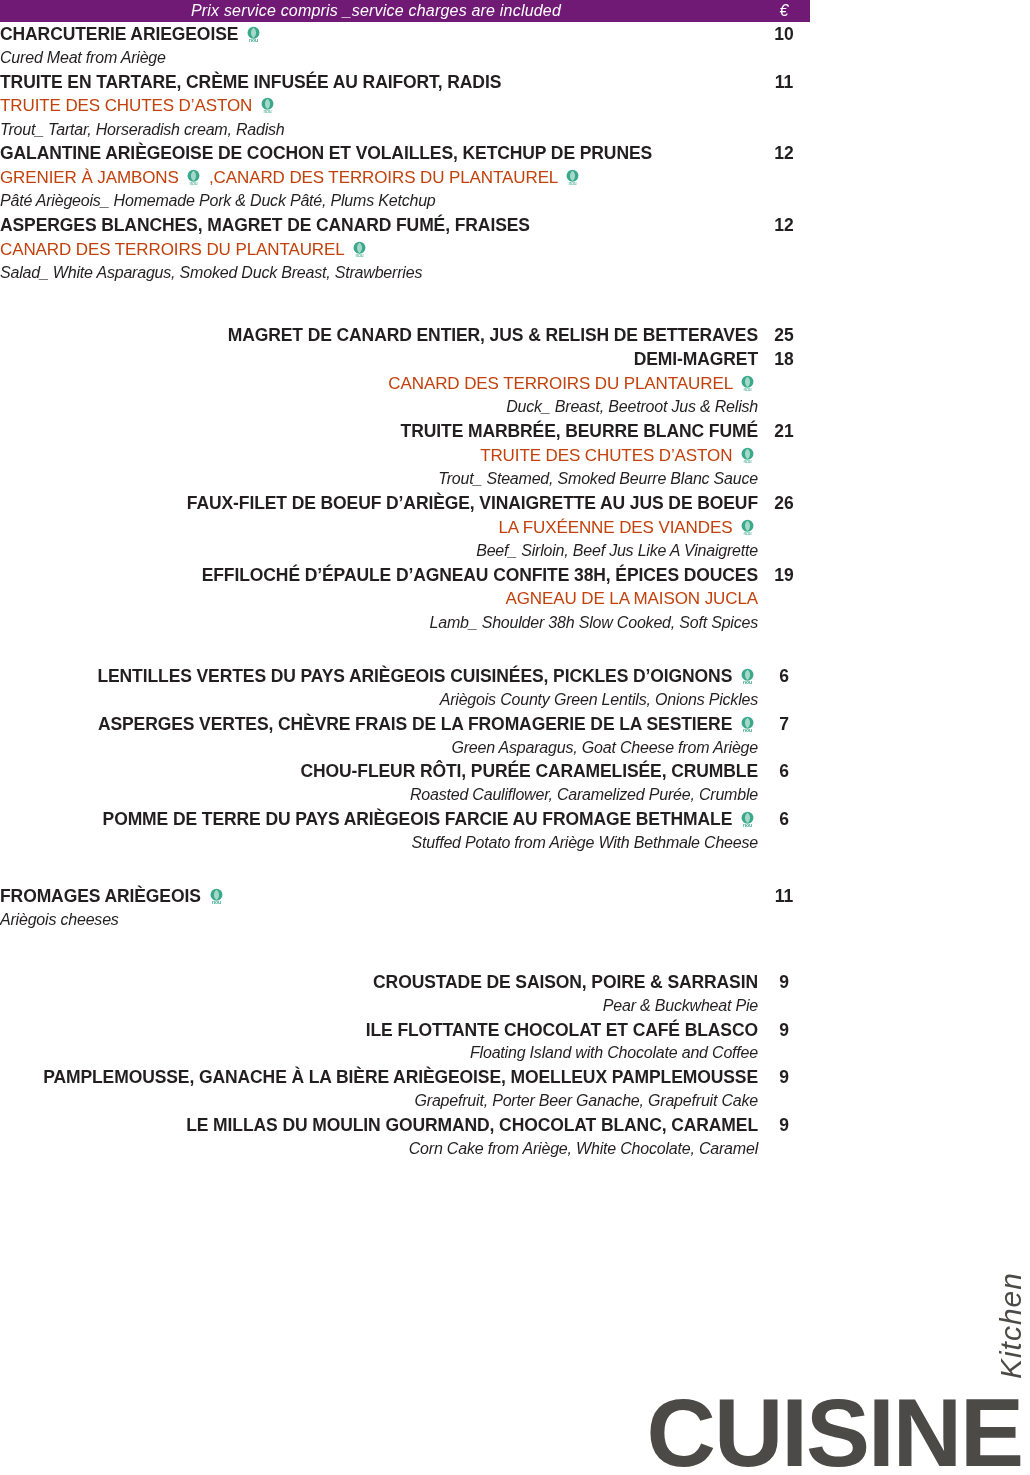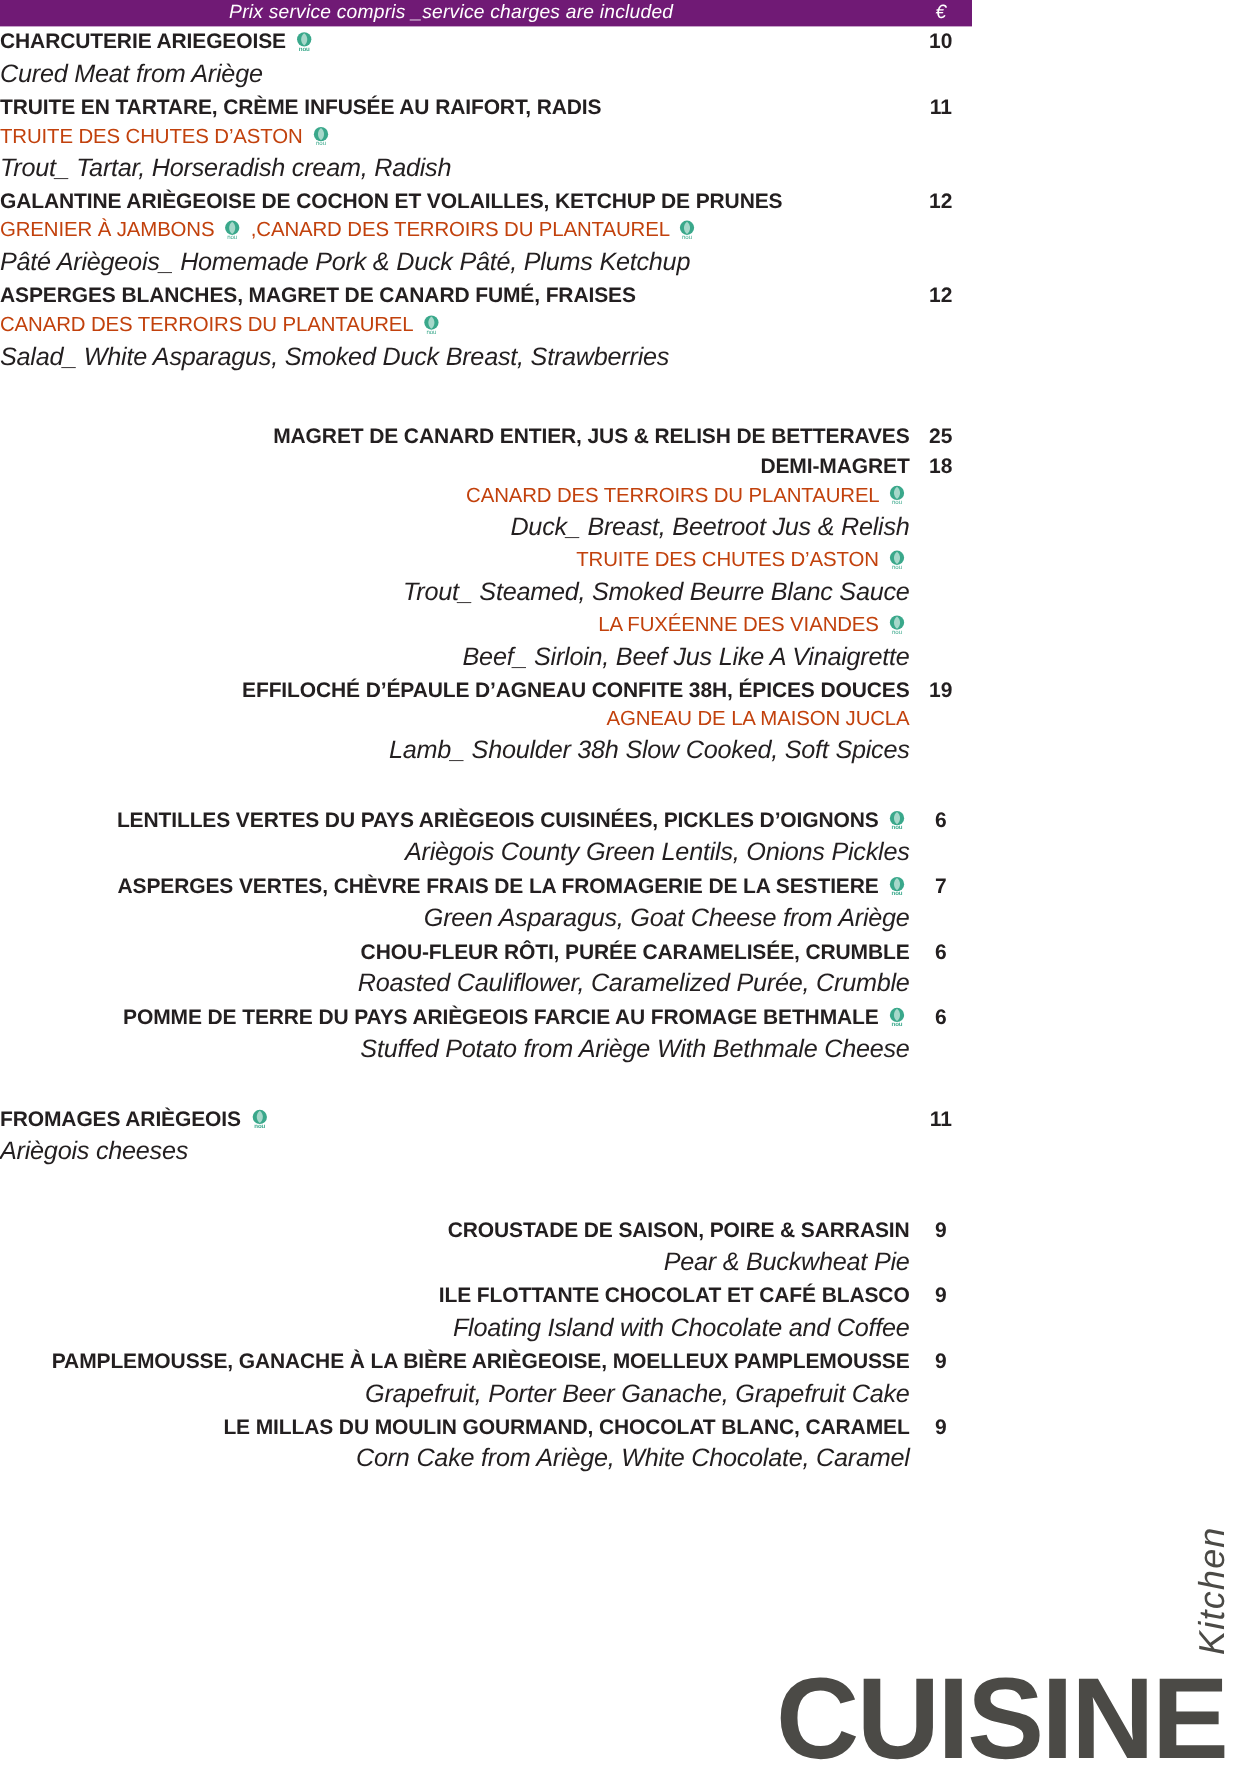--- a/index.html
+++ b/index.html
@@ -84,21 +84,21 @@
   }
   .sub {
     font-size: 17px;
     line-height: 1.42;
     color: #c2410c;
     letter-spacing: -0.1px;
     padding-right: 52px;
   }
   .desc {
     font-style: italic;
-    font-size: 21px;
+    font-size: 16px;
     line-height: 1.42;
     color: #231f20;
     padding-right: 52px;
     letter-spacing: -0.2px;
   }
 
   .align-left  .name,
   .align-left  .sub,
   .align-left  .desc { text-align: left; }
   .align-right .name,
@@ -222,28 +222,36 @@
           <div class="price">18</div>
         </div>
         <div class="sub">CANARD DES TERROIRS DU PLANTAUREL <span class="nou"><svg width="17" height="17" viewBox="0 0 20 20">
               <circle cx="10" cy="8" r="7" fill="#3aa88b"></circle>
               <path d="M10 2 C6 5, 6 11, 10 14 C14 11, 14 5, 10 2 Z" fill="#ffffff" opacity="0.55"></path>
               <text x="10" y="19" font-size="6" text-anchor="middle" fill="#3aa88b" font-family="Liberation Sans, sans-serif">nou</text>
             </svg></span></div>
         <div class="desc">Duck_ Breast, Beetroot Jus &amp; Relish</div>
       </div>
       <div class="item">
+        <div class="row">
+          <div class="name">TRUITE MARBRÉE, BEURRE BLANC FUMÉ</div>
+          <div class="price">21</div>
+        </div>
         <div class="sub">TRUITE DES CHUTES D’ASTON <span class="nou"><svg width="17" height="17" viewBox="0 0 20 20">
               <circle cx="10" cy="8" r="7" fill="#3aa88b"></circle>
               <path d="M10 2 C6 5, 6 11, 10 14 C14 11, 14 5, 10 2 Z" fill="#ffffff" opacity="0.55"></path>
               <text x="10" y="19" font-size="6" text-anchor="middle" fill="#3aa88b" font-family="Liberation Sans, sans-serif">nou</text>
             </svg></span></div>
         <div class="desc">Trout_ Steamed, Smoked Beurre Blanc Sauce</div>
       </div>
       <div class="item">
+        <div class="row">
+          <div class="name">FAUX-FILET DE BOEUF D’ARIÈGE, VINAIGRETTE AU JUS DE BOEUF</div>
+          <div class="price">26</div>
+        </div>
         <div class="sub">LA FUXÉENNE DES VIANDES <span class="nou"><svg width="17" height="17" viewBox="0 0 20 20">
               <circle cx="10" cy="8" r="7" fill="#3aa88b"></circle>
               <path d="M10 2 C6 5, 6 11, 10 14 C14 11, 14 5, 10 2 Z" fill="#ffffff" opacity="0.55"></path>
               <text x="10" y="19" font-size="6" text-anchor="middle" fill="#3aa88b" font-family="Liberation Sans, sans-serif">nou</text>
             </svg></span></div>
         <div class="desc">Beef_ Sirloin, Beef Jus Like A Vinaigrette</div>
       </div>
       <div class="item">
         <div class="row">
           <div class="name">EFFILOCHÉ D’ÉPAULE D’AGNEAU CONFITE 38H, ÉPICES DOUCES</div>

